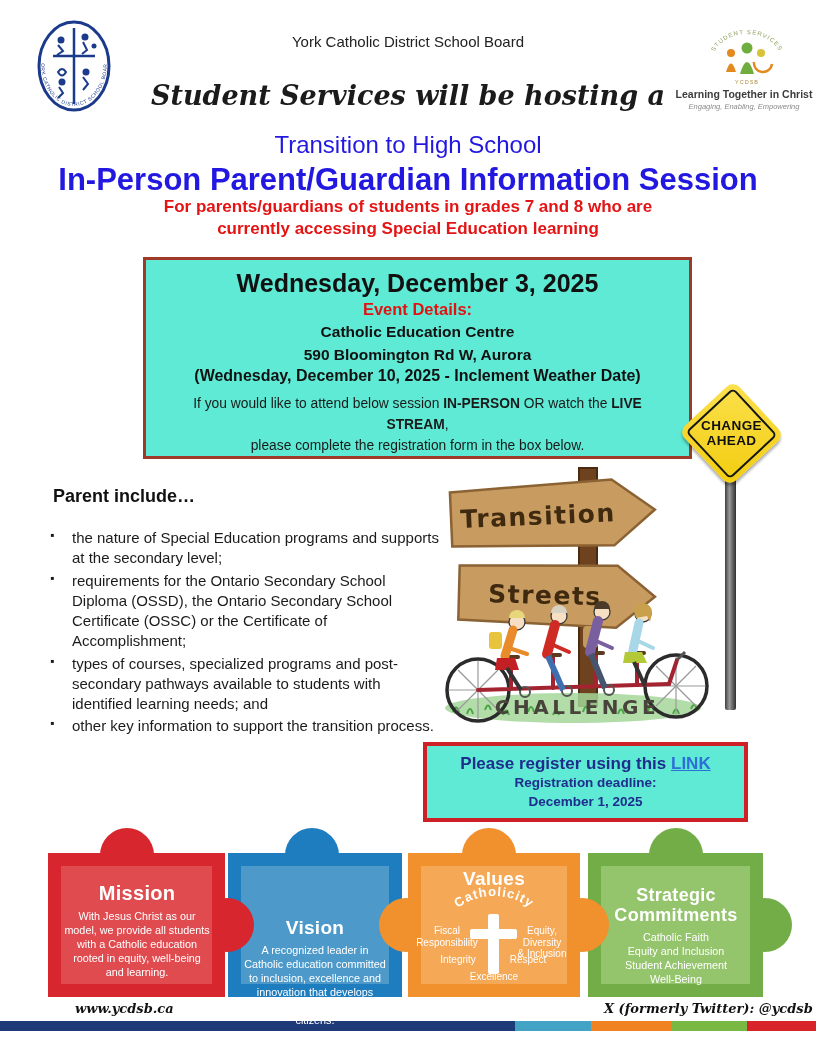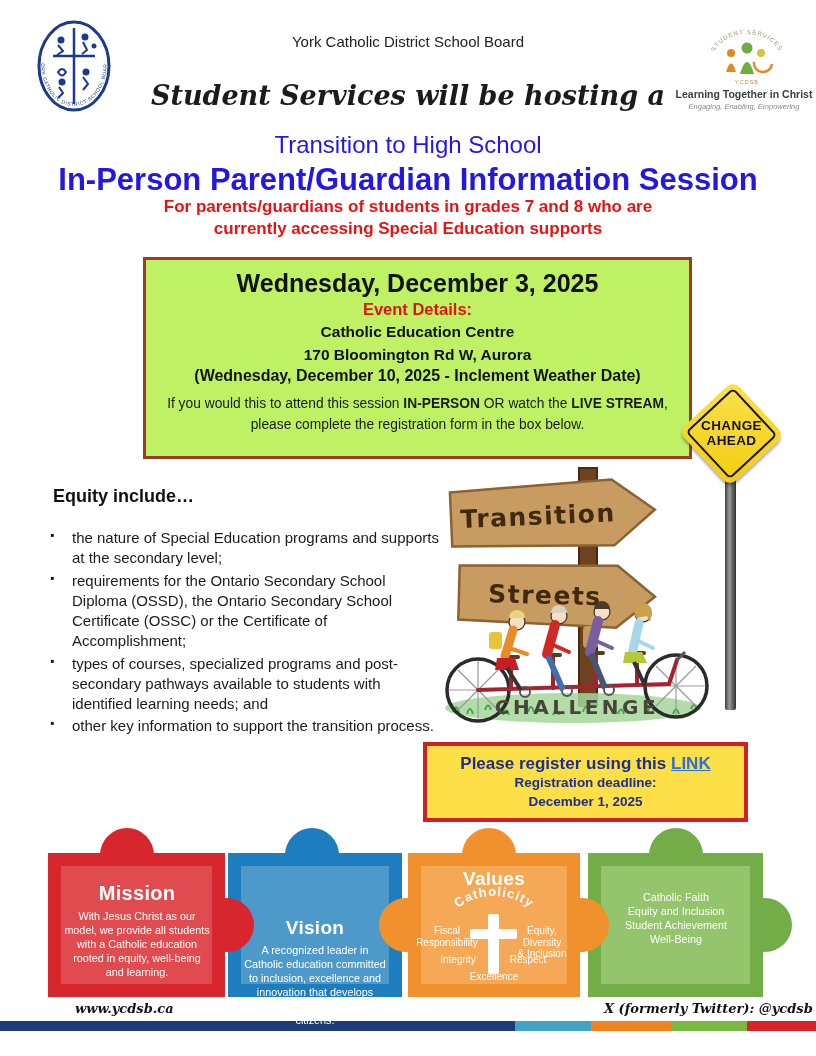--- a/index.html
+++ b/index.html
@@ -14,21 +14,21 @@
   .lt-tagline{left:674px;top:88px;width:140px;text-align:center;font-size:10.5px;font-weight:600;color:#3d3d3d;}
   .lt-motto{left:674px;top:102px;width:140px;text-align:center;font-size:7.5px;font-style:italic;color:#8a8a8a;}
 
   
   .title1{left:0;right:0;top:131px;text-align:center;font-size:24px;font-weight:normal;color:#2318e0;}
   .title2{left:0;right:0;top:162px;text-align:center;font-size:31px;font-weight:bold;color:#2318e0;}
   .sub1{left:0;right:0;top:197px;text-align:center;font-size:17px;font-weight:bold;color:#e41414;}
   .sub2{left:0;right:0;top:219px;text-align:center;font-size:17px;font-weight:bold;color:#e41414;}
 
   
-  .event-box{left:143px;top:257px;width:549px;height:202px;border:3px solid #a03a28;background:#bef264;
+  .event-box{left:143px;top:257px;width:549px;height:202px;border:3px solid #a03a28;background:#5eead4;
              box-sizing:border-box;text-align:center;z-index:1;}
   .ev-date{margin:9px 0 2px 0;font-size:25px;font-weight:bold;color:#111;}
   .ev-details{margin:2px 0;font-size:16.5px;font-weight:bold;color:#e01313;}
   .ev-line{margin:1px 0;font-size:15.5px;font-weight:bold;color:#111;line-height:1.4;}
   .ev-weather{margin:2px 0;font-size:16px;font-weight:bold;color:#111;}
   .ev-note{margin:9px 18px 0 18px;font-size:13.8px;color:#1a1a1a;line-height:1.5;}
 
   
   .sign-pole{left:725px;top:477px;width:11px;height:233px;z-index:4;
              background:linear-gradient(90deg,#3f3f3f,#9a9a9a 40%,#2e2e2e);border-radius:2px;}
@@ -41,21 +41,21 @@
              justify-content:center;transform:rotate(-47deg);font-weight:bold;font-size:13.5px;
              letter-spacing:.4px;color:#101010;line-height:1.08;}
 
   
   .topics-head{left:53px;top:486px;font-size:18px;font-weight:bold;color:#111;}
   .topics-list{left:48px;top:528px;width:396px;margin:0;padding:0;list-style:none;}
   .topics-list li{position:relative;padding-left:24px;margin-bottom:3px;font-size:15px;line-height:1.33;color:#1b1b1b;}
   .topics-list li::before{content:"▪";position:absolute;left:2px;top:0;font-size:12px;color:#1b1b1b;}
 
   
-  .reg-box{left:423px;top:742px;width:325px;height:80px;border:4px solid #cd2127;background:#fde047;
+  .reg-box{left:423px;top:742px;width:325px;height:80px;border:4px solid #cd2127;background:#5eead4;
            box-sizing:border-box;text-align:center;z-index:2;}
   .reg-line1{margin-top:8px;font-size:17px;font-weight:bold;color:#1f2d8c;}
   .reg-line{font-size:13.5px;font-weight:bold;color:#1f2d8c;line-height:1.4;}
   .reg-link{color:#2d6fd6;text-decoration:underline;font-weight:bold;cursor:pointer;}
 
   
   .pz{position:absolute;}
   .pz-content{position:absolute;color:#fff;text-align:center;}
   .pz-title{font-weight:bold;letter-spacing:.3px;}
   .pz-body{font-size:10.8px;line-height:1.3;margin-top:4px;}
@@ -113,42 +113,42 @@
   </svg>
   <div class="abs lt-tagline">Learning Together in Christ</div>
   <div class="abs lt-motto">Engaging, Enabling, Empowering</div>
 
   <div class="abs board-name">York Catholic District School Board</div>
   <div class="abs script-line">Student Services will be hosting a</div>
 
   <div class="abs title1">Transition to High School</div>
   <div class="abs title2">In-Person Parent/Guardian Information Session</div>
   <div class="abs sub1">For parents/guardians of students in grades 7 and 8 who are</div>
-  <div class="abs sub2">currently accessing Special Education supports</div>
+  <div class="abs sub2">currently accessing Special Education learning</div>
 
   <div class="abs event-box">
     <div class="ev-date">Wednesday, December 3, 2025</div>
     <div class="ev-details">Event Details:</div>
     <div class="ev-line">Catholic Education Centre</div>
-    <div class="ev-line">170 Bloomington Rd W, Aurora</div>
+    <div class="ev-line">590 Bloomington Rd W, Aurora</div>
     <div class="ev-weather">(Wednesday, December 10, 2025 - Inclement Weather Date)</div>
-    <p class="ev-note"><span>If you would this to attend this session </span><b>IN-PERSON</b><span> OR watch the </span><b>LIVE STREAM</b><span>,</span><br><span>please complete the registration form in the box below.</span></p>
+    <p class="ev-note"><span>If you would like to attend below session </span><b>IN-PERSON</b><span> OR watch the </span><b>LIVE STREAM</b><span>,</span><br><span>please complete the registration form in the box below.</span></p>
   </div>
 
   <div class="abs sign-pole"></div>
   <div class="abs pole-cap"></div>
   <div class="abs sign-diamond">
     <div class="sign-inner"></div>
     <div class="sign-text">
       <span>CHANGE</span>
         <span>AHEAD</span>
     </div>
   </div>
 
-  <div class="abs topics-head">Equity include…</div>
+  <div class="abs topics-head">Parent include…</div>
   <ul class="abs topics-list">
     <li>the nature of Special Education programs and supports at the secondary level;</li>
     <li>requirements for the Ontario Secondary School Diploma (OSSD), the Ontario Secondary School Certificate (OSSC) or the Certificate of Accomplishment;</li>
     <li>types of courses, specialized programs and post-secondary pathways available to students with identified learning needs; and</li>
     <li>other key information to support the transition process.</li>
   </ul>
 
   <svg class="abs" style="left:433px;top:462px;" width="276" height="276" viewBox="0 0 276 276">
     <rect x="146" y="6" width="18" height="238" fill="#6e421f" stroke="#4a2a10" stroke-width="2"></rect>
     <g transform="rotate(-2.5 120 53)">
@@ -281,20 +281,21 @@
     <div class="v-label" style="left:0;right:0;top:103px;">Excellence</div>
   </div>
 
   <svg class="pz" style="left:588px;top:825px;z-index:6;" width="205" height="172" viewBox="0 0 205 172">
     <circle cx="88" cy="30" r="27" fill="#72ad47"></circle>
     <circle cx="177" cy="100" r="27" fill="#72ad47"></circle>
     <rect x="0" y="28" width="175" height="144" fill="#72ad47"></rect>
     <rect x="13" y="41" width="149" height="118" fill="#94c46b"></rect>
   </svg>
   <div class="pz-content" style="left:604px;top:868px;width:144px;height:112px;z-index:7;padding-top:18px;">
+    <div class="pz-title" style="font-size:18px;line-height:1.1;"><span>Strategic</span><br><span>Commitments</span></div>
     <div class="pz-body">
       <div>Catholic Faith</div>
       <div>Equity and Inclusion</div>
       <div>Student Achievement</div>
       <div>Well-Being</div>
     </div>
   </div>
 
   <div class="abs site">www.ycdsb.ca</div>
   <div class="abs social">X (formerly Twitter):  @ycdsb</div>

